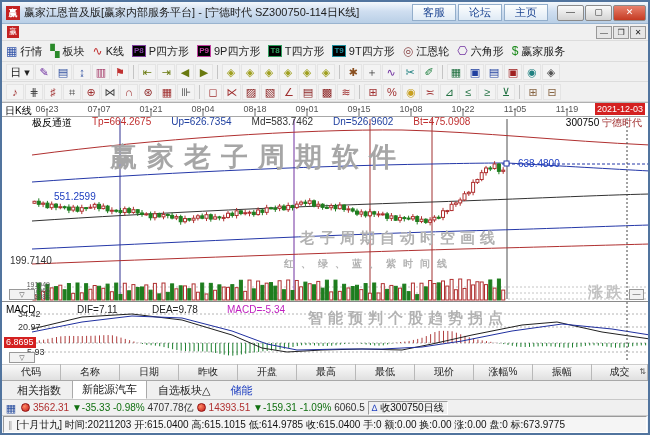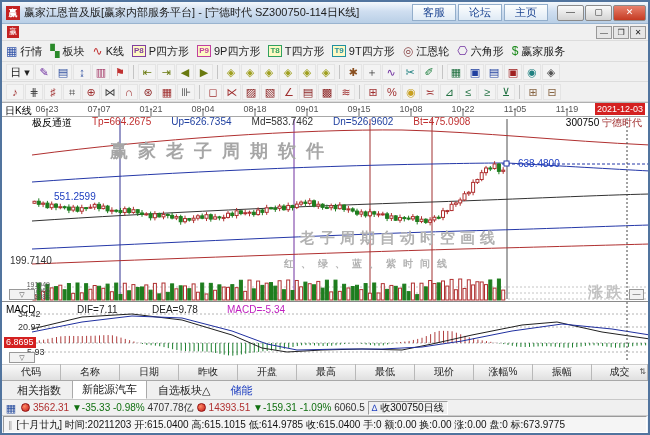--- a/index.html
+++ b/index.html
@@ -17,35 +17,35 @@
   
   .menubar{height:17px;display:flex;align-items:center;background:#f0f0f0;font-size:11px;padding-left:2px;border-bottom:1px solid #dcdcdc}
   .menu-icon{width:12px;height:12px;background:#c42222;color:#fff;font-size:8px;line-height:12px;text-align:center;margin:0 3px;flex:none}
   .menu-item{padding:0 7px;color:#111;line-height:16px}
   .mdi{margin-left:auto;display:flex;padding-right:2px}
   .mdibtn{width:16px;height:13px;border:1px solid #999;background:#e6e6e6;font-size:8px;line-height:11px;text-align:center;margin-left:1px;color:#222}
   
   .toolbar{display:flex;align-items:center;background:#f0f0f0;border-bottom:1px solid #dcdcdc;padding:0 4px}
   #toolbar1{height:21px;gap:8px}
   .tb1{display:flex;align-items:center;gap:3px;font-size:11px;color:#222}
-  .tbadge{font-size:8px;border:1px solid;padding:0 1px;line-height:10px;font-weight:bold;background:#fef9c3}
+  .tbadge{font-size:8px;border:1px solid;padding:0 1px;line-height:10px;font-weight:bold;background:#000000}
   .tglyph{font-size:12px;line-height:13px}
   #toolbar2,#toolbar3{height:20px;gap:1px}
   .ibox{width:18px;height:16px;font-size:11px;line-height:15px;text-align:center;border:1px solid #e4e4e4;background:#f3f3f3;overflow:hidden;white-space:nowrap}
   .sep{width:1px;height:14px;background:#c4c4c4;margin:0 3px}
   
   .chart{position:relative;height:262px;background:#fff;border-top:1px solid #b0b0b0}
   .chart svg{position:absolute;left:0;top:0}
   .lab{position:absolute;font-size:10px;white-space:nowrap;z-index:3}
   .dlabel{position:absolute;top:1px;font-size:9px;color:#555;transform:translateX(-50%);z-index:3}
   .datebox{position:absolute;right:3px;top:0;background:#d42020;color:#fff;font-size:9px;padding:0 2px;line-height:12px;z-index:4}
   .ind-row{position:absolute;left:30px;top:13px;display:flex;font-size:10px;z-index:3;gap:0}
   .ind-row span{margin-right:20px}
   .wm{position:absolute;color:#b2b2b2;font-family:"Liberation Serif","DejaVu Serif",serif;font-weight:bold;z-index:1;white-space:nowrap}
-  .wm1{left:108px;top:36px;font-size:18px;letter-spacing:10px;color:#a6a6a6}
+  .wm1{left:108px;top:36px;font-size:27px;letter-spacing:10px;color:#a6a6a6}
   .wm2{left:298px;top:126px;font-size:15px;letter-spacing:5px}
   .wm3{left:282px;top:154px;font-size:10px;letter-spacing:7px}
   .wm4{left:306px;top:206px;font-size:15px;letter-spacing:5px}
   .wm5{left:586px;top:180px;font-size:15px;letter-spacing:3px;color:#c2c2c2}
   .volscale{position:absolute;left:12px;width:36px;text-align:right;font-size:7px;line-height:6px;color:#555;z-index:3}
   .paneBtn{position:absolute;width:26px;height:11px;border:1px solid #999;background:#f2f2f2;font-size:7px;line-height:9px;text-align:center;color:#444;z-index:4}
   .minBtn{position:absolute;width:15px;height:11px;border:1px solid #999;background:#f2f2f2;font-size:8px;line-height:8px;text-align:center;color:#444;right:4px;top:186px;z-index:4}
   .redtag{position:absolute;background:#d42020;color:#fff;font-size:9px;line-height:11px;padding:0 2px;z-index:4}
   
   .thead{height:17px;display:flex;background:linear-gradient(#fbfbfb,#e0e0e0);border-bottom:1px solid #a8a8a8}
@@ -747,20 +747,21 @@
           <span style="color: rgb(51, 51, 51); margin-right: 20px;">Md=583.7462</span>
           <span style="color: rgb(32, 64, 160); margin-right: 20px;">Dn=526.9602</span>
           <span style="color: rgb(192, 48, 48); margin-right: 20px;">Bt=475.0908</span>
         </span>
     </div>
     <span class="lab" style="right:6px;top:13px"><span>300750</span>&nbsp;<span style="color:#a03030">宁德时代</span></span>
 
     <span class="wm wm1">赢家老子周期软件</span>
     <span class="wm wm2">老子周期自动时空画线</span>
     <span class="wm wm3">红、绿、蓝、紫时间线</span>
+    <span class="wm wm4">智能预判个股趋势拐点</span>
     <span class="wm wm5">涨跌</span>
 
     <span class="lab" style="left:52px;top:88px;color:#2040c0">551.2599</span>
     <span class="lab" style="left:8px;top:152px;color:#333">199.7140</span>
     <span class="lab" style="left:516px;top:55px;color:#2040c0">638.4800</span>
 
     <span class="volscale" style="top:179px">191949</span>
     <span class="volscale" style="top:185px">127966</span>
     <span class="volscale" style="top:191px">63983</span>
 

